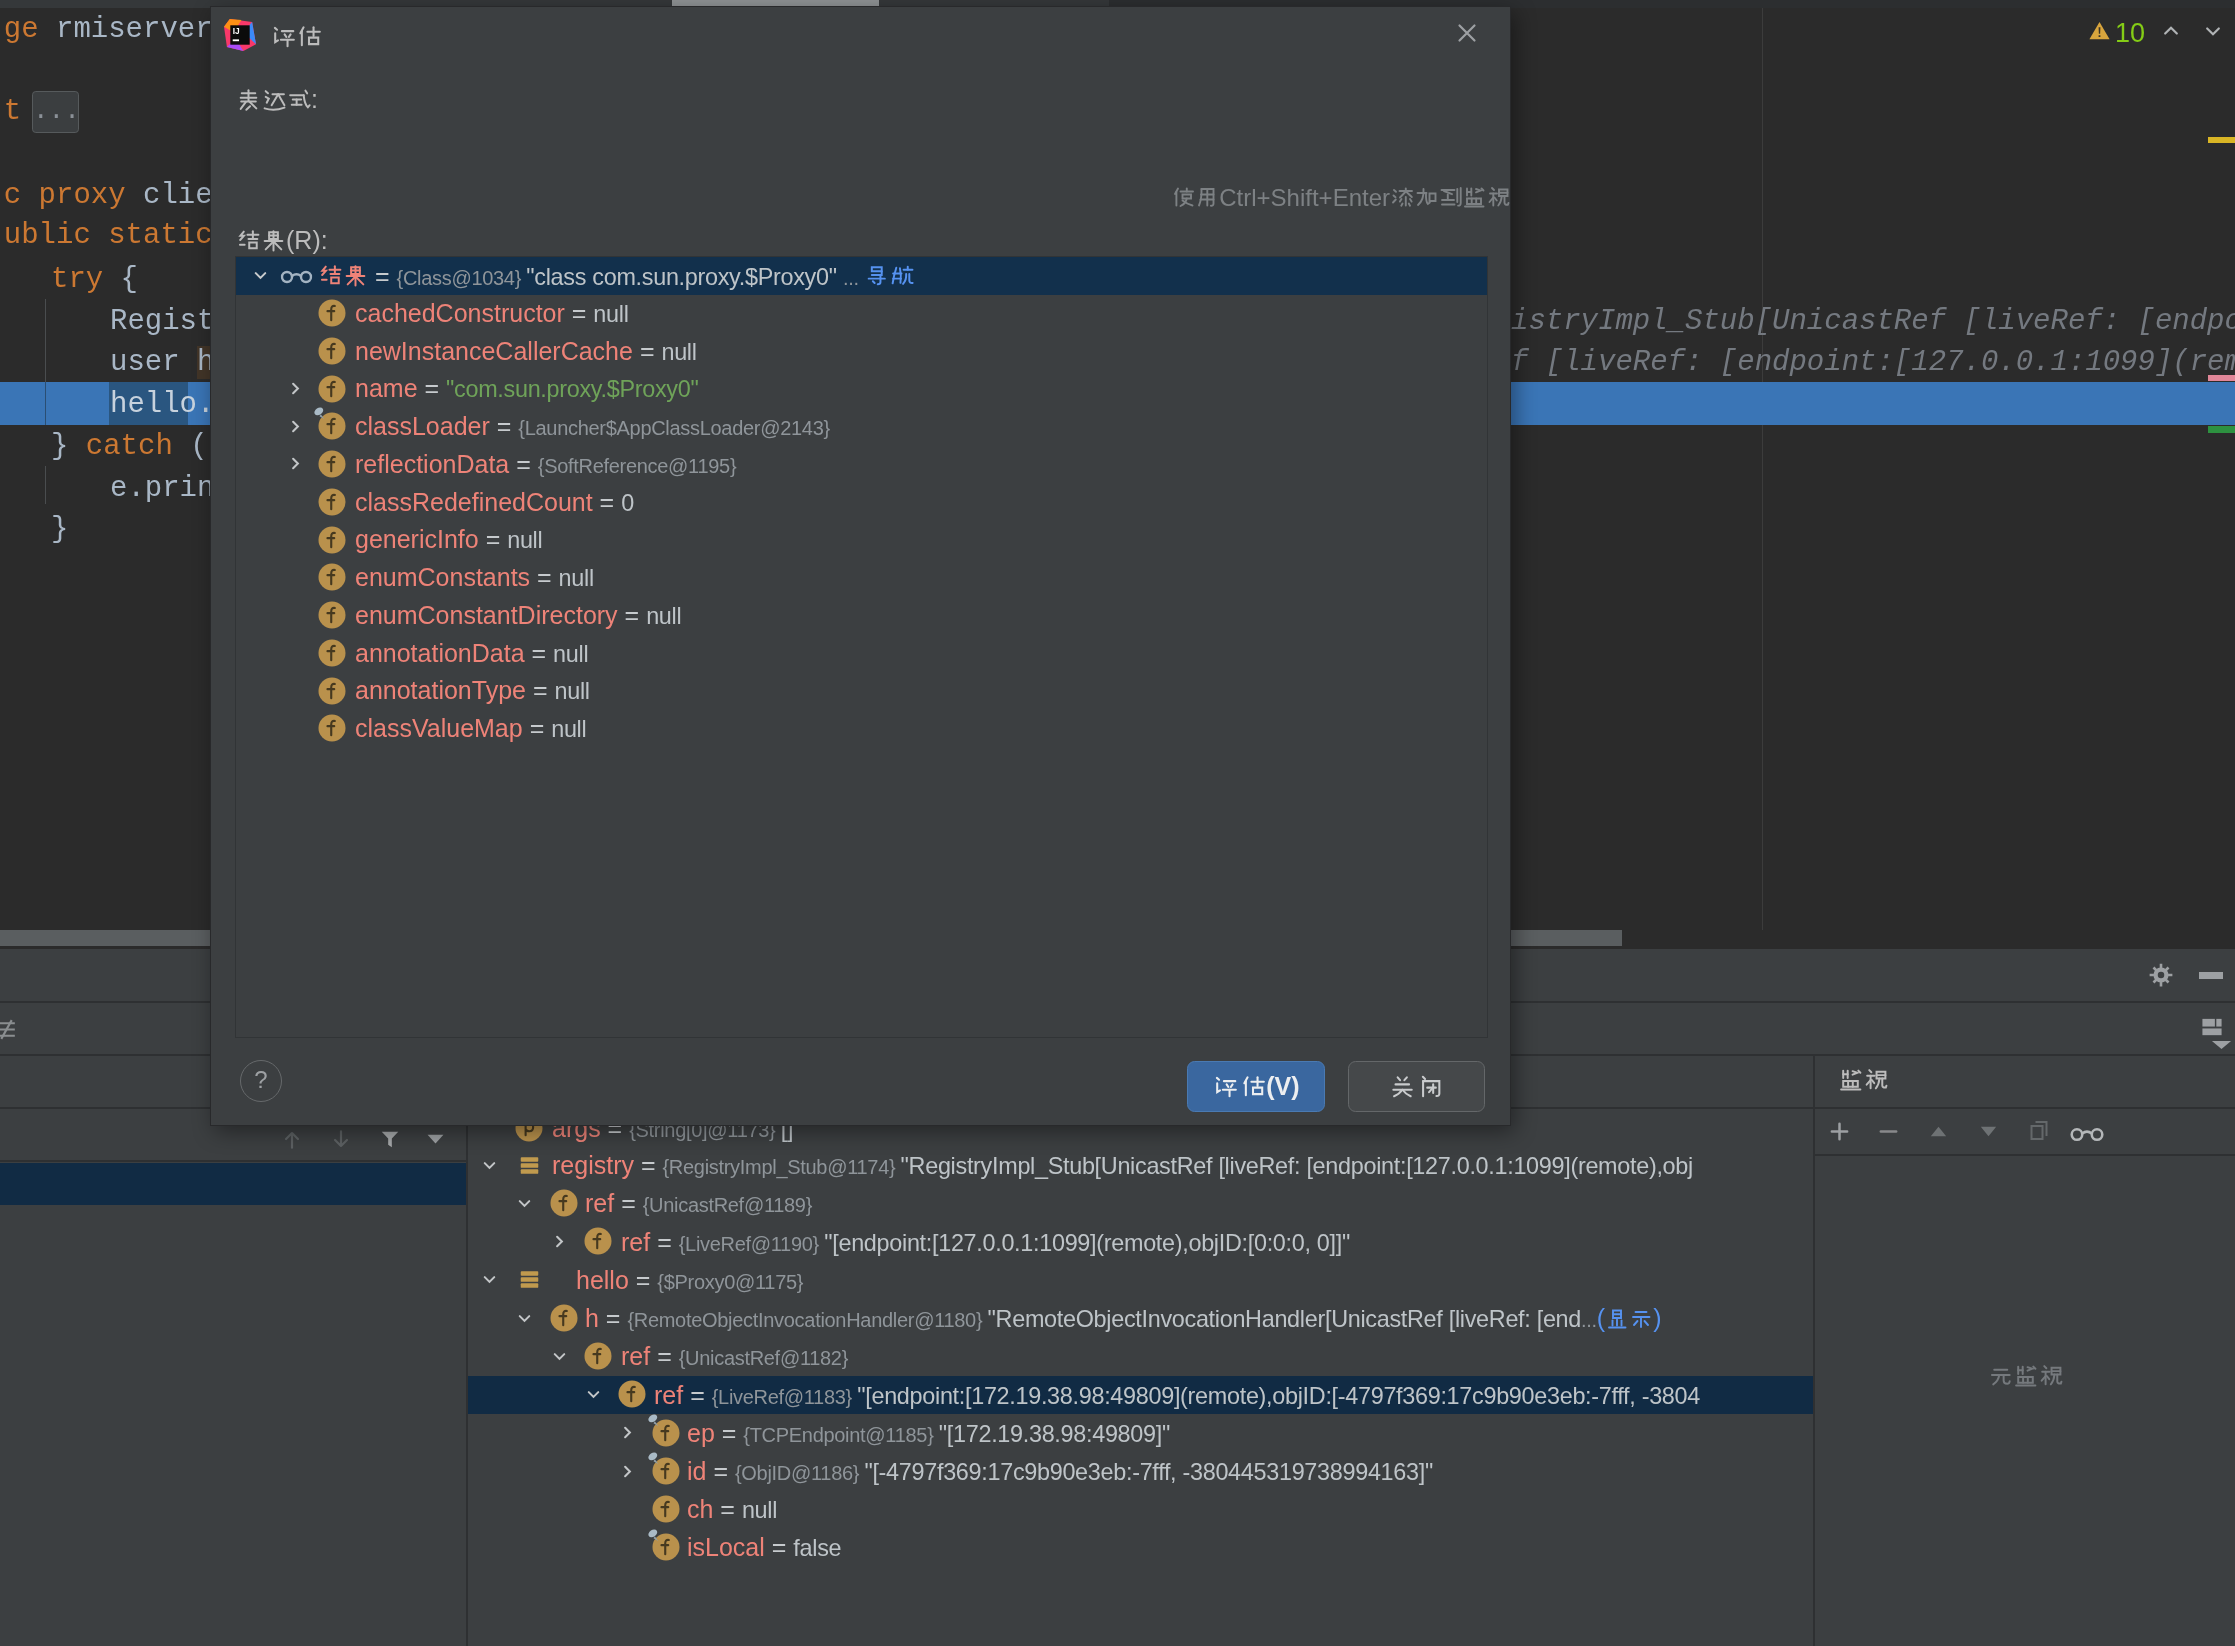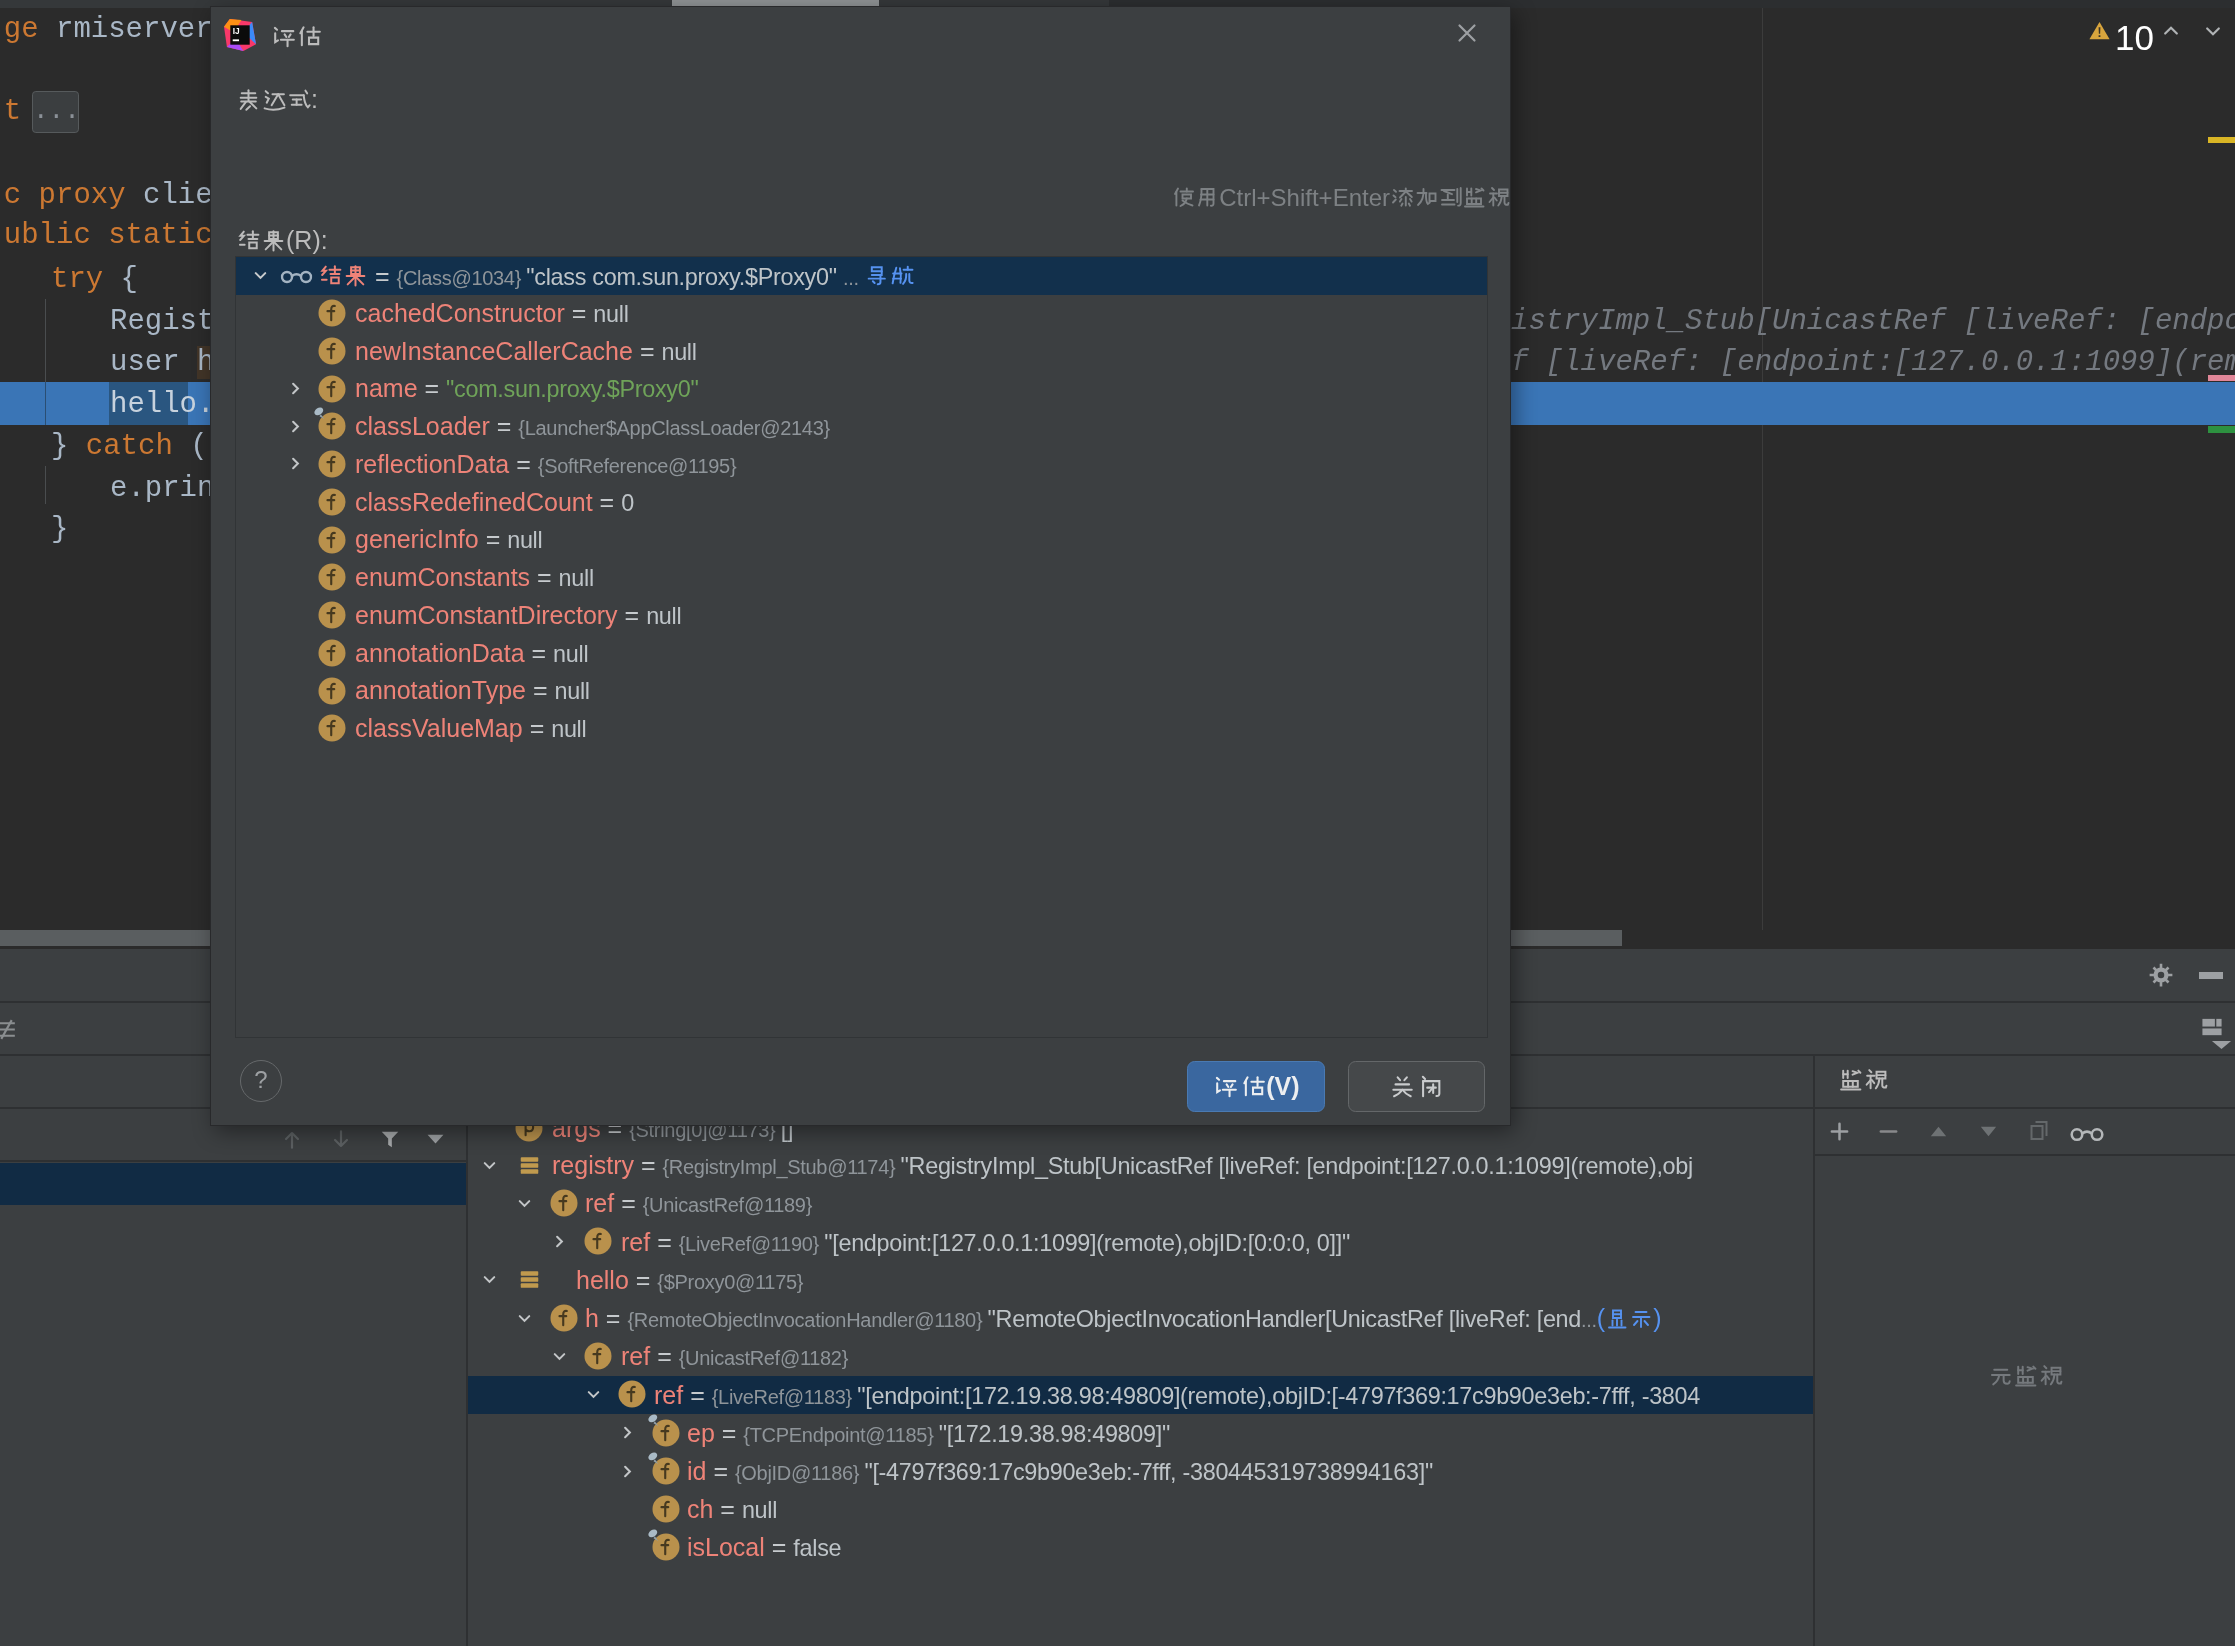--- a/index.html
+++ b/index.html
@@ -365,21 +365,21 @@
   <div class="row ed" style="left:51px;top:426px">} <span class="kw">catch</span> (No</div>
   <div class="row ed" style="left:110px;top:468px">e.print</div>
   <div class="row ed" style="left:51px;top:509px">}</div>
 
   <div class="row ed" style="left:1511px;top:301px;color:#747980;font-style:italic">istryImpl_Stub[UnicastRef [liveRef: [endpoint:[1</div>
   <div class="row ed" style="left:1511px;top:342px;color:#747980;font-style:italic">f [liveRef: [endpoint:[127.0.0.1:1099](remote),o</div>
 
   <svg class="abs" style="left:2088px;top:20px" width="23" height="22" viewBox="0 0 24 24">
       <use href="#i-warn"></use>
     </svg>
-  <div class="row" style="left:2115px;top:18px;font-size:35px;color:#ffffff">10</div>
+  <div class="row" style="left:2115px;top:18px;font-size:27px;color:#84cc16">10</div>
   <svg class="abs" style="left:2161px;top:21px;color:#b0b3b5" width="20" height="20" viewBox="0 0 24 24">
       <path fill="none" stroke="currentColor" stroke-width="2.6" stroke-linecap="round" d="M5 15l7-7 7 7"></path>
     </svg>
   <svg class="abs" style="left:2203px;top:21px;color:#b0b3b5" width="20" height="20" viewBox="0 0 24 24">
       <path fill="none" stroke="currentColor" stroke-width="2.6" stroke-linecap="round" d="M5 9l7 7 7-7"></path>
     </svg>
 
   <div class="abs" style="left:2208px;top:137px;width:28px;height:5.7px;background:#d9b525"></div>
   <div class="abs" style="left:2208px;top:375px;width:28px;height:5.7px;background:#e08698"></div>
   <div class="abs" style="left:2208px;top:426px;width:28px;height:6.7px;background:#2d9140"></div>

